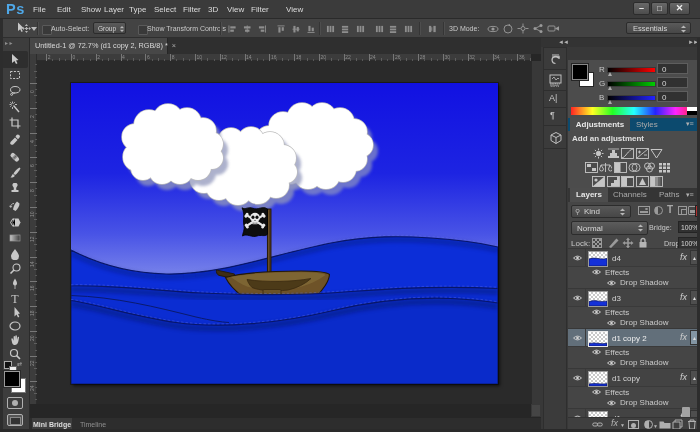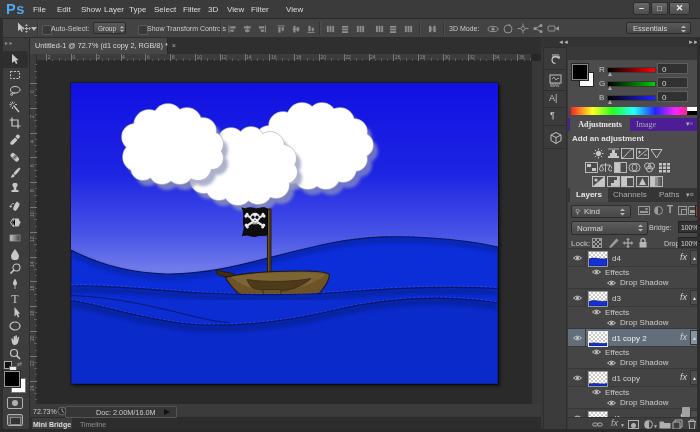--- a/index.html
+++ b/index.html
@@ -587,31 +587,20 @@
       <path d="M0,216.3 C 30,220.8 60,231.8 105,238.3 C 150,244.8 210,238.8 260,226.8 C 300,217.3 340,212.8 380,214.3 C 400,215.1 415,216.8 427,218.8" fill="none" stroke="#6a7cee" stroke-width="0.8" opacity="0.4" stroke-dasharray="2.5,2"></path>
     </svg>
   </div>
   <div id="vscroll" class="abs"></div>
   <div class="abs" style="left:531px;top:404px;width:10px;height:13px;background:#454545;border:1px solid #383838;box-sizing:border-box;"></div>
   <div class="abs" style="left:528px;top:419px;width:12px;height:9px;background:#3a3a3a;border:1px solid #4e4e4e;box-sizing:border-box;">
       <div class="abs" style="left:2px;top:2px;width:6px;height:1px;background:#888;"></div>
       <div class="abs" style="left:2px;top:4px;width:6px;height:1px;background:#888;"></div>
     </div>
 
-  <div id="statusbar" class="abs">
-    <div class="abs" style="left:3px;top:4px;font-size:7px;color:#c9c9c9;">72.73%</div>
-    <div class="abs" style="left:35px;top:2px;width:110px;height:10px;background:#363636;border:1px solid #555;border-radius:1px;">
-      <div class="abs" style="left:30px;top:1px;font-size:7.3px;color:#c9c9c9;">Doc: 2.00M/16.0M</div>
-      <div class="abs" style="left:98px;top:1.5px;width:0;height:0;border-top:3.5px solid transparent;border-bottom:3.5px solid transparent;border-left:6px solid #111;"></div>
-    </div>
-    <svg class="abs" style="left:27px;top:2px;" width="10" height="10" viewBox="0 0 10 10">
-        <circle cx="5" cy="5" r="4" fill="#2e2e2e" stroke="#777" stroke-width="0.8"></circle>
-        <path d="M5,2.5 V5 L7,6.5" stroke="#aaa" stroke-width="0.9" fill="none"></path>
-      </svg>
-  </div>
 
   <div id="bottombar" class="abs">
     <div class="abs" style="left:2px;top:0;width:40px;height:13px;background:#3e3e3e;color:#ddd;font-size:7px;font-weight:bold;line-height:13px;text-align:center;">Mini Bridge</div>
     <div class="abs" style="left:44px;top:0;width:38px;height:13px;color:#909090;font-size:7px;line-height:13px;text-align:center;">Timeline</div>
   </div>
 
   <div id="rightdock" class="abs">
 
     <div class="abs" style="left:0;top:0;width:159px;height:9px;background:#333333;color:#b5b5b5;font-size:8px;">
       <span class="abs" style="left:17px;top:0.5px;letter-spacing:-1px;font-size:6px;">◄◄</span>
@@ -657,23 +646,23 @@
       <div class="abs" style="left:31px;top:33px;color:#c5c5c5;font-size:8px;">B</div>
       <div class="abs" style="left:39px;top:35px;width:47px;height:4px;background:linear-gradient(90deg,#000,#22f);border:1px solid #3a3a3a;"></div>
       <div class="abs" style="left:40px;top:40px;width:0;height:0;border-left:2.5px solid transparent;border-right:2.5px solid transparent;border-bottom:4px solid #ababab;"></div>
       <div class="abs" style="left:89px;top:31px;width:31px;height:11px;background:#313131;border:1px solid #5e5e5e;color:#d5d5d5;font-size:8px;line-height:11px;padding-left:4px;box-sizing:border-box;">0</div>
 
       <div class="abs" style="left:3px;top:47px;width:126px;height:8px;background:linear-gradient(rgba(255,255,255,.14),rgba(255,255,255,.14)),linear-gradient(90deg,#f00,#ff0 17%,#0f0 33%,#0ff 50%,#00f 67%,#f0f 83%,#f00);"></div>
       <div class="abs" style="left:119px;top:47px;width:10px;height:4px;background:#fff;"></div>
       <div class="abs" style="left:119px;top:51px;width:10px;height:4px;background:#000;"></div>
     </div>
 
-    <div class="abs" style="left:27px;top:80px;width:132px;height:13px;background:#4c1d95;font-family:Liberation Serif, serif;">
+    <div class="abs" style="left:27px;top:80px;width:132px;height:13px;background:#0c4a6e;">
       <div class="abs" style="left:2px;top:0;width:60px;height:13px;background:#4d4d4d;color:#e8e8e8;font-size:8px;font-weight:bold;line-height:13px;text-align:center;">Adjustments</div>
-      <div class="abs" style="left:68px;top:0;width:30px;height:13px;color:#a9a9a9;font-size:8px;line-height:13px;">Image</div>
+      <div class="abs" style="left:68px;top:0;width:30px;height:13px;color:#a9a9a9;font-size:8px;line-height:13px;">Styles</div>
       <div class="abs" style="left:118px;top:2px;color:#b0b0b0;font-size:7px;">▾≡</div>
     </div>
     <div class="abs" style="left:27px;top:93px;width:132px;height:57px;background:#4c4c4c;">
       <div class="abs" style="left:4px;top:3px;color:#e0e0e0;font-size:8px;font-weight:bold;">Add an adjustment</div>
       <div class="abs" id="adjrow1" style="left:0;top:14px;width:132px;height:12px;">
           <div class="abs" style="left:24px;top:0px;width:13px;height:11px;"><svg width="13" height="11" viewBox="0 0 13 11">
               <g stroke="#c6c6c6" stroke-width="1" fill="none">
                 <circle cx="6.5" cy="5.5" r="2.2" fill="#c6c6c6"></circle>
                 <path d="M6.5,0.5 v1.6 M6.5,8.9 v1.6 M1.5,5.5 h1.6 M9.9,5.5 h1.6 M2.9,1.9 l1.2,1.2 M8.9,7.9 l1.2,1.2 M10.1,1.9 L8.9,3.1 M4.1,7.9 L2.9,9.1"></path>
               </g>

